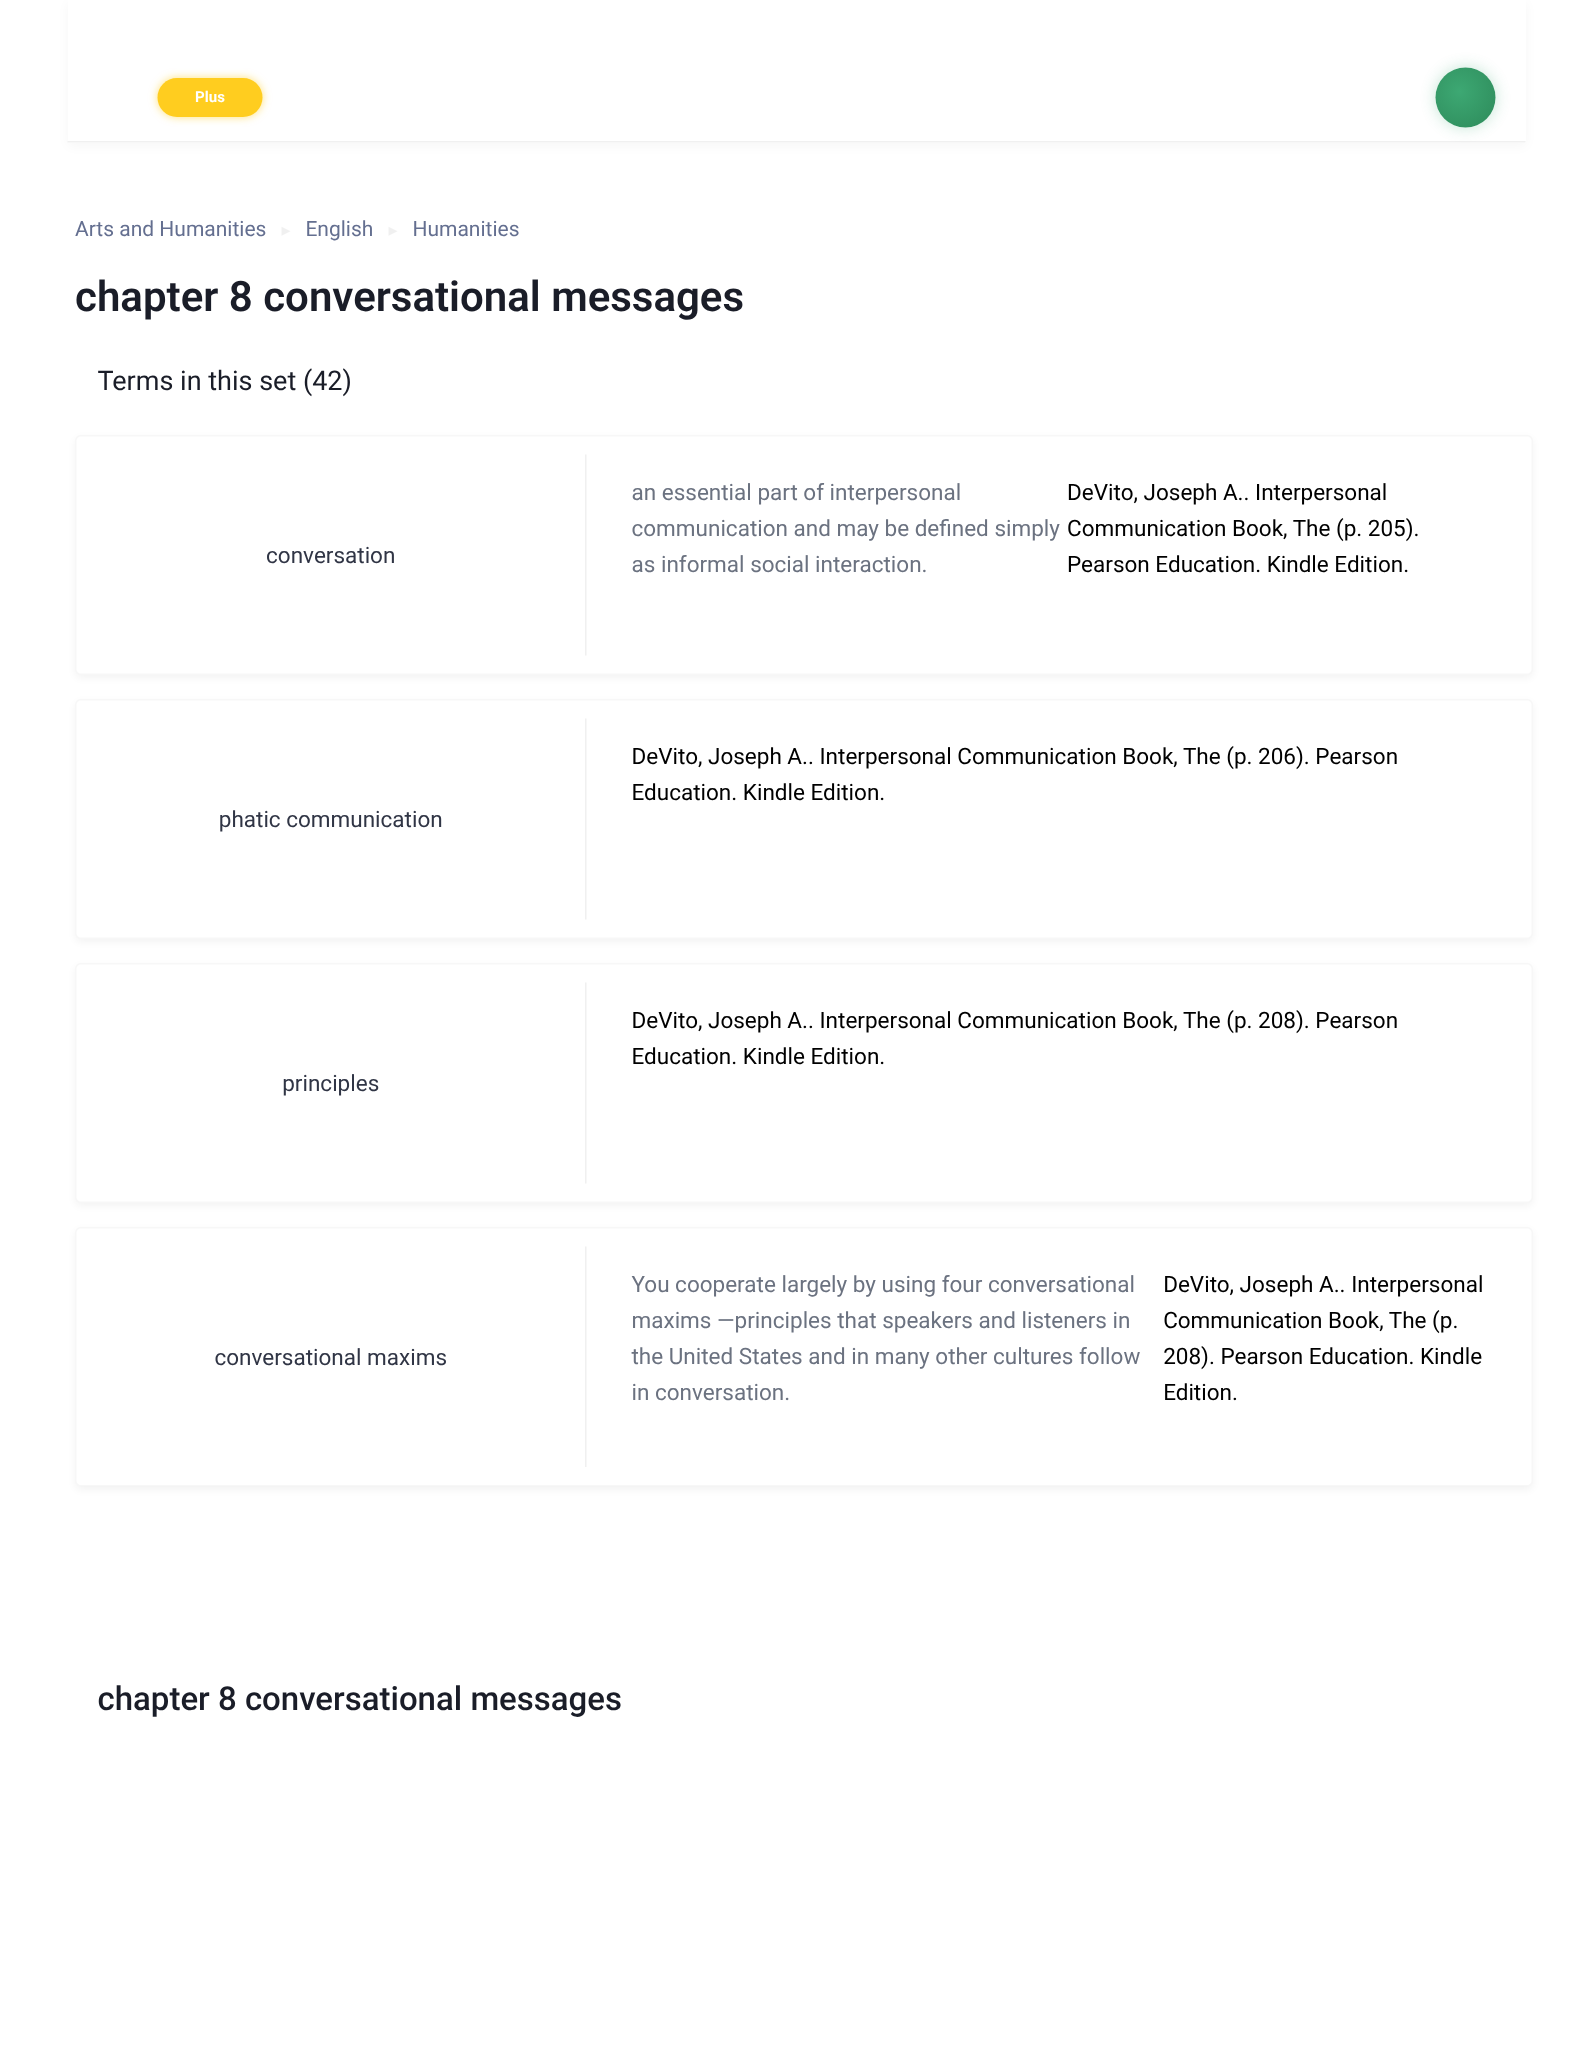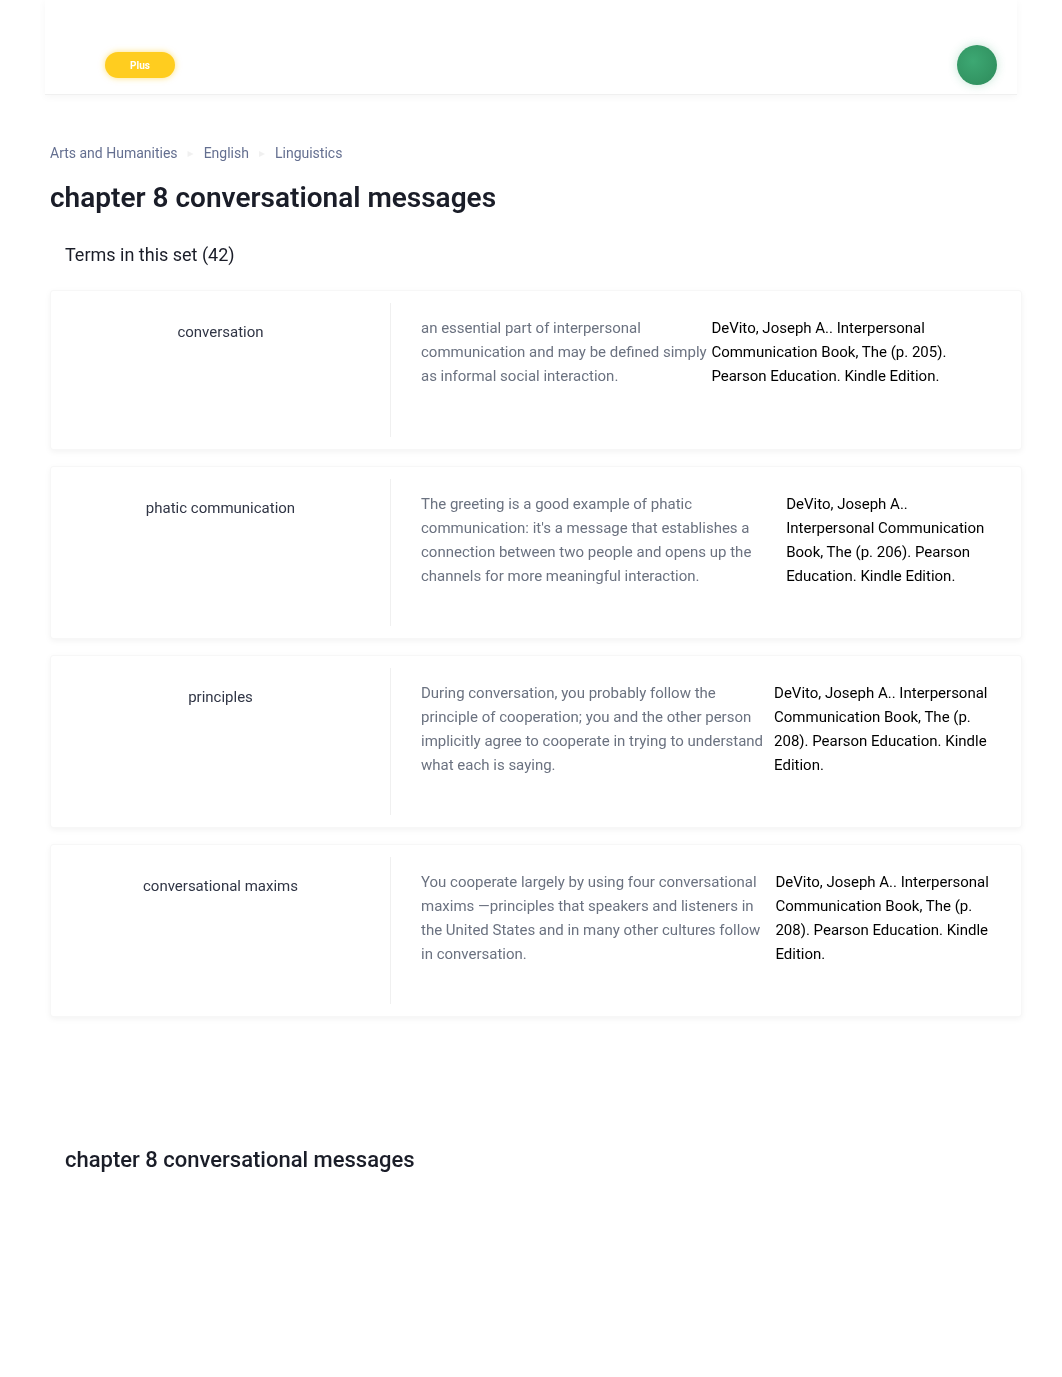--- a/index.html
+++ b/index.html
@@ -90,21 +90,21 @@
       background: #fff;
       border-radius: 4px;
       box-shadow: 0 2px 6px rgba(0,0,0,0.05);
       min-height: 160px;
       border: 1px solid rgba(0,0,0,0.03);
     }
     .card-left {
       width: 340px;
       flex-shrink: 0;
       display: flex;
-      align-items: flex-start;
+      align-items: center;
       justify-content: center;
       padding: 20px;
       border-right: 1px solid #f0f0f0;
       margin: 12px 0;
     }
     .card-term {
       font-size: 15px;
       color: #303545;
       text-align: center;
     }
@@ -142,21 +142,21 @@
   </div>
   <div class="avatar"></div>
 </div>
 
 <div class="content">
   <div class="breadcrumb">
     <a href="#">Arts and Humanities</a>
     <span class="breadcrumb-sep">▸</span>
     <a href="#">English</a>
     <span class="breadcrumb-sep">▸</span>
-    <a href="#">Linguistics</a>
+    <a href="#">Humanities</a>
   </div>
 
   <h1 class="page-title">chapter 8 conversational messages</h1>
 
   <h2 class="subtitle">Terms in this set (42)</h2>
 
   <div class="cards">
 
     <div class="card">
       <div class="card-left">
@@ -166,31 +166,29 @@
         <div class="card-def">an essential part of interpersonal communication and may be defined simply as informal social interaction.</div>
         <div class="card-cite">DeVito, Joseph A.. Interpersonal Communication Book, The (p. 205). Pearson Education. Kindle Edition.</div>
       </div>
     </div>
 
     <div class="card">
       <div class="card-left">
         <div class="card-term">phatic communication</div>
       </div>
       <div class="card-right">
-        <div class="card-def">The greeting is a good example of phatic communication: it's a message that establishes a connection between two people and opens up the channels for more meaningful interaction.</div>
         <div class="card-cite">DeVito, Joseph A.. Interpersonal Communication Book, The (p. 206). Pearson Education. Kindle Edition.</div>
       </div>
     </div>
 
     <div class="card">
       <div class="card-left">
         <div class="card-term">principles</div>
       </div>
       <div class="card-right">
-        <div class="card-def">During conversation, you probably follow the principle of cooperation; you and the other person implicitly agree to cooperate in trying to understand what each is saying.</div>
         <div class="card-cite">DeVito, Joseph A.. Interpersonal Communication Book, The (p. 208). Pearson Education. Kindle Edition.</div>
       </div>
     </div>
 
     <div class="card">
       <div class="card-left">
         <div class="card-term">conversational maxims</div>
       </div>
       <div class="card-right">
         <div class="card-def">You cooperate largely by using four conversational maxims           —principles that speakers and listeners in the United States and in many other cultures follow in conversation.</div>

